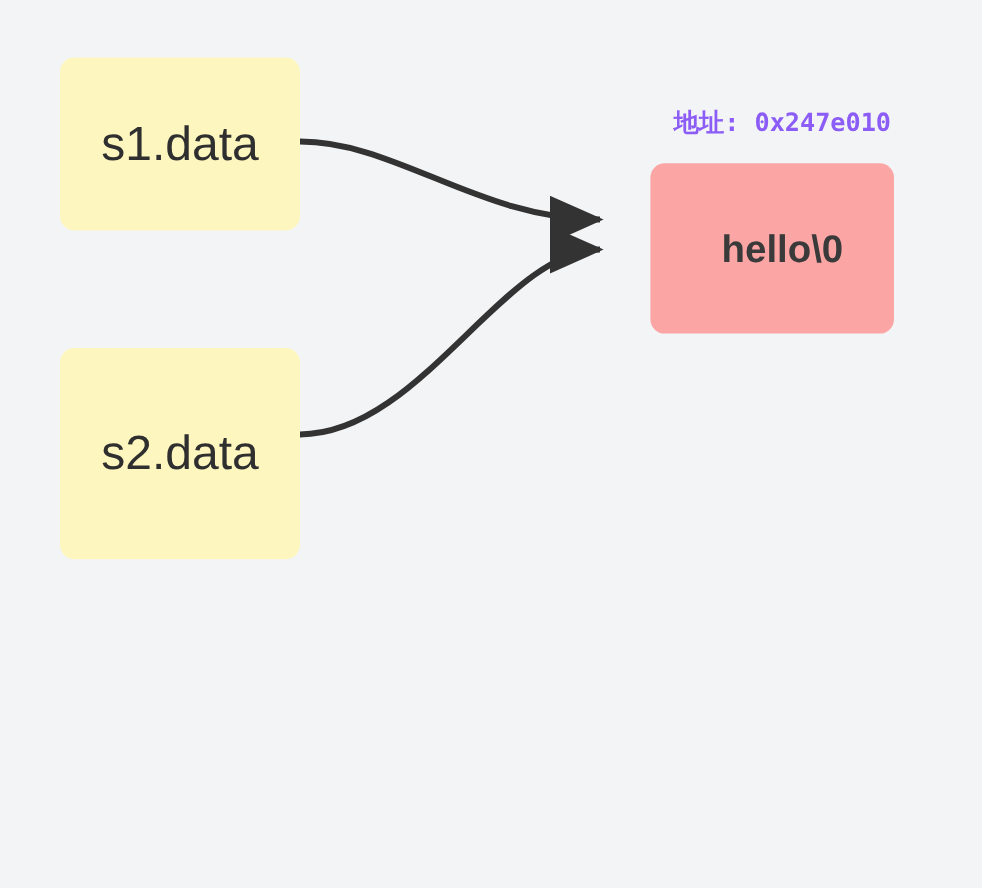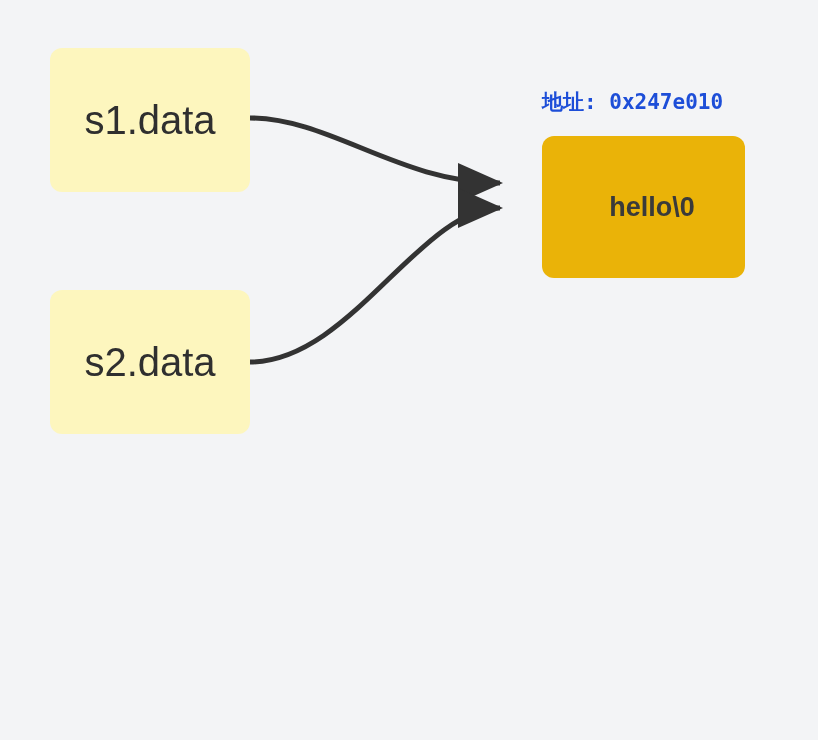--- a/index.html
+++ b/index.html
@@ -31,40 +31,41 @@
 
   .node-yellow {
     background: #fdf6be;
     color: #2f2f2f;
     font-size: 40px;
     font-weight: 400;
     letter-spacing: 0px;
   }
 
   .node-pink {
-    background: #eab308;
+    background: #fca5a5;
     color: #3a3a3a;
-    font-size: 27px;
+    font-size: 32px;
     font-weight: 700;
     padding-left: 17px;
   }
 
   #box-s1 { left: 50px;  top: 48px;  width: 200px; height: 144px; }
-  #box-s2 { left: 50px;  top: 290px; width: 200px; height: 144px; }
+  #box-s2 { left: 50px;  top: 290px; width: 200px; height: 176px; }
   #box-heap { left: 542px; top: 136px; width: 203px; height: 142px; }
 
   #address-label {
     position: absolute;
     left: 542px;
     top: 88px;
     width: 220px;
+    text-align: center;
     font-family: "DejaVu Sans Mono", "Liberation Mono", monospace;
     font-size: 21px;
     font-weight: 700;
-    color: #1d4ed8;
+    color: #8b5cf6;
     white-space: nowrap;
   }
 
   #edges {
     position: absolute;
     left: 0;
     top: 0;
     width: 818px;
     height: 740px;
   }

